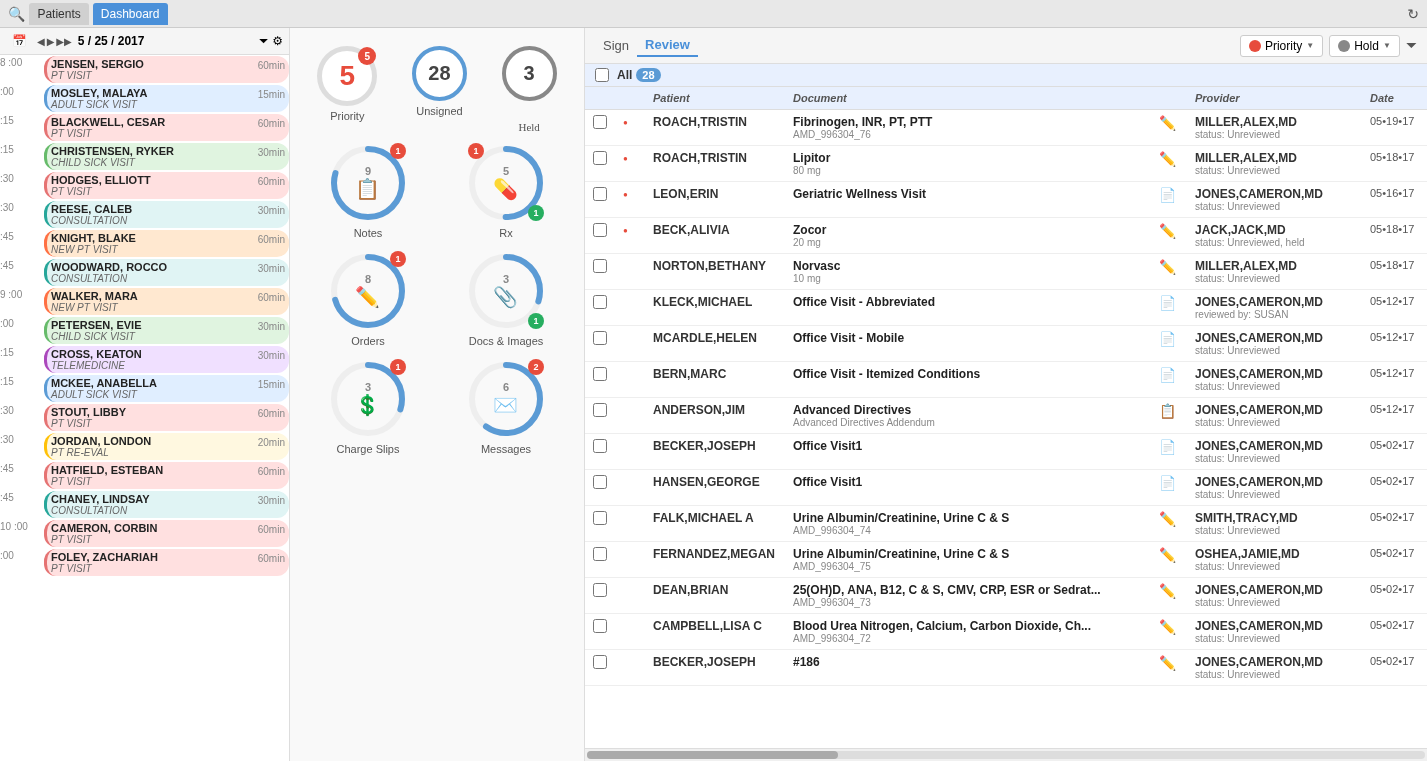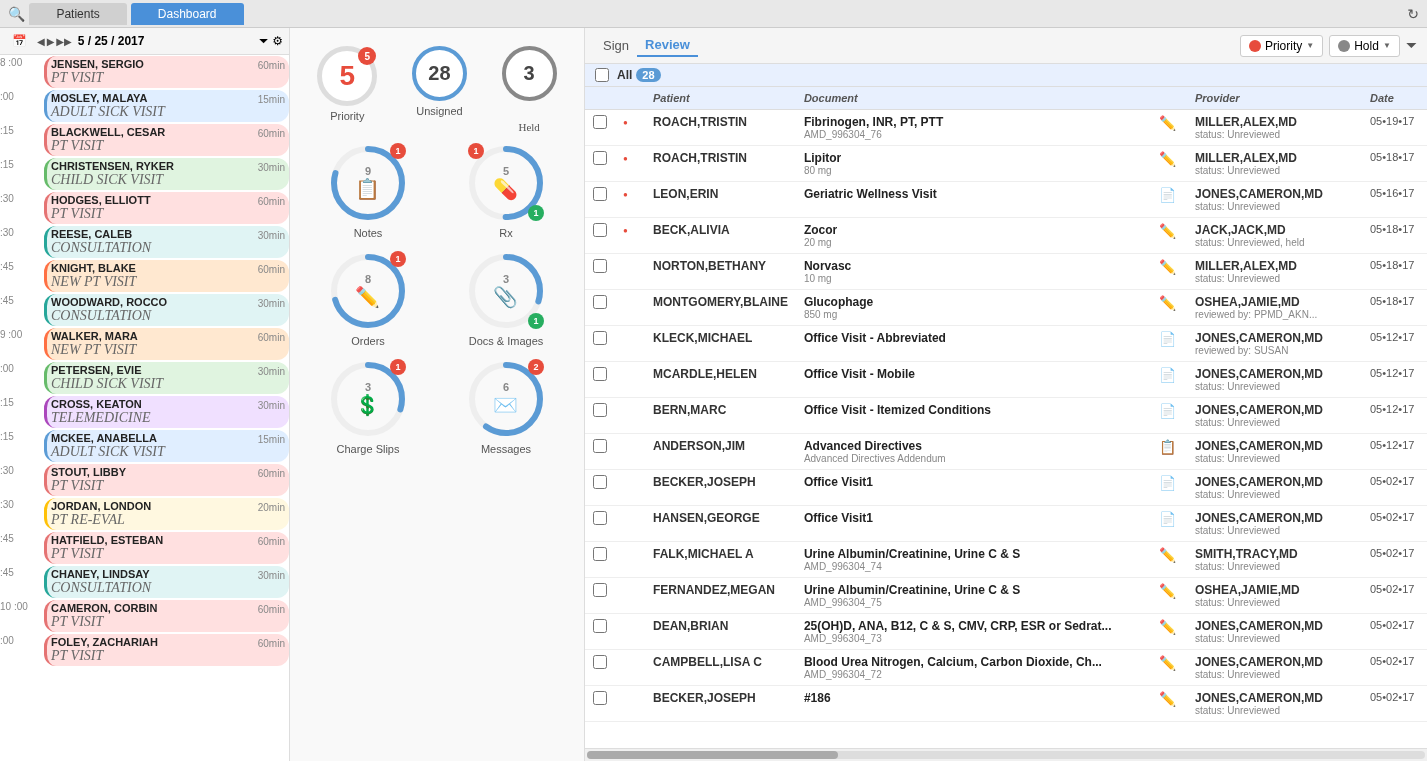--- a/index.html
+++ b/index.html
@@ -1,41 +1,41 @@
 <!DOCTYPE html>
 <html><head>
   <meta charset="utf-8">
   <style>
     * { box-sizing: border-box; margin: 0; padding: 0; font-family: Arial, sans-serif; font-size: 12px; }
     body { background: #f0f0f0; overflow: hidden; width: 1427px; height: 761px; display: flex; flex-direction: column; }
 
     
     .top-nav { display: flex; align-items: center; background: #e8e8e8; border-bottom: 1px solid #ccc; height: 28px; padding: 0 8px; gap: 4px; }
     .nav-btn { background: none; border: none; cursor: pointer; padding: 2px 6px; font-size: 12px; color: #333; }
-    .nav-tab { padding: 4px 27px; border-radius: 3px 3px 0 0; cursor: pointer; font-size: 12px; }
+    .nav-tab { padding: 4px 8px; border-radius: 3px 3px 0 0; cursor: pointer; font-size: 12px; }
     .nav-tab.active { background: #4a90d9; color: white; }
     .search-icon-btn { background: none; border: none; cursor: pointer; color: #555; font-size: 14px; }
     .spacer { flex: 1; }
     .refresh-btn { background: none; border: none; cursor: pointer; font-size: 14px; color: #555; }
 
     
     .main-layout { display: flex; flex: 1; overflow: hidden; }
 
     
     .schedule-panel { width: 290px; background: white; border-right: 1px solid #ddd; display: flex; flex-direction: column; overflow: hidden; }
     .schedule-header { display: flex; align-items: center; padding: 4px 6px; background: #f5f5f5; border-bottom: 1px solid #ddd; gap: 4px; }
     .date-nav { display: flex; align-items: center; gap: 2px; font-size: 12px; font-weight: bold; }
     .date-nav button { background: none; border: none; cursor: pointer; font-size: 10px; color: #555; }
     .schedule-list { flex: 1; overflow-y: auto; position: relative; }
     .time-row { display: flex; align-items: flex-start; }
     .time-label { width: 42px; text-align: left; font-size: 10px; color: #888; padding-right: 4px; padding-top: 2px; flex-shrink: 0; }
     .appt-slot { flex: 1; }
     .appt-item { margin: 1px 0 1px 2px; padding: 2px 4px; border-radius: 12px; cursor: pointer; position: relative; border-left: 3px solid transparent; }
     .appt-item .patient-name { font-weight: bold; font-size: 11px; color: #222; }
-    .appt-item .visit-type { font-size: 14px; font-style: italic; color: #666; font-family: Liberation Serif, serif; }
+    .appt-item .visit-type { font-size: 10px; font-style: italic; color: #666; }
     .appt-item .duration { position: absolute; right: 4px; top: 4px; font-size: 10px; color: #888; }
     .appt-pink { background: #ffe0e0; border-left-color: #e57373; }
     .appt-blue { background: #e0eeff; border-left-color: #5b9bd5; }
     .appt-green { background: #e0f4e0; border-left-color: #66bb6a; }
     .appt-teal { background: #e0f4f4; border-left-color: #26a69a; }
     .appt-purple { background: #f0e0ff; border-left-color: #ab47bc; }
     .appt-yellow { background: #fff8e0; border-left-color: #ffc107; }
     .appt-orange { background: #ffe8d0; border-left-color: #ff7043; }
 
     
@@ -572,43 +572,20 @@
     <td class="col-date date-cell">05•18•17</td>
   </tr>
             <tr>
     <td class="col-check">
       <input type="checkbox" class="row-checkbox" style="">
     </td>
     <td class="col-check">
       
     </td>
     <td class="col-patient">
-      <div class="patient-name-cell">MONTGOMERY,BLAINE</div>
-    </td>
-    <td class="col-doc">
-      <div class="doc-type">Glucophage</div>
-      <div class="doc-sub">850 mg</div>
-    </td>
-    <td class="col-icon">
-      <span style="color:#5b9bd5;font-size:14px;cursor:pointer;">✏️</span>
-    </td>
-    <td class="col-provider">
-      <div class="provider-name">OSHEA,JAMIE,MD</div>
-      <div class="provider-status">reviewed by: PPMD_AKN...</div>
-    </td>
-    <td class="col-date date-cell">05•18•17</td>
-  </tr>
-            <tr>
-    <td class="col-check">
-      <input type="checkbox" class="row-checkbox" style="">
-    </td>
-    <td class="col-check">
-      
-    </td>
-    <td class="col-patient">
       <div class="patient-name-cell">KLECK,MICHAEL</div>
     </td>
     <td class="col-doc">
       <div class="doc-type">Office Visit - Abbreviated</div>
 
     </td>
     <td class="col-icon">
       <span style="color:#aaa;font-size:14px;cursor:pointer;">📄</span>
     </td>
     <td class="col-provider">

